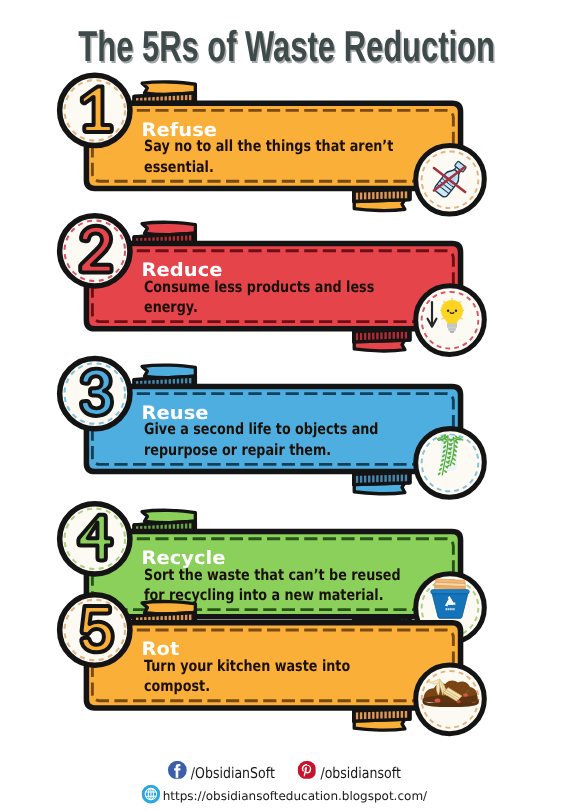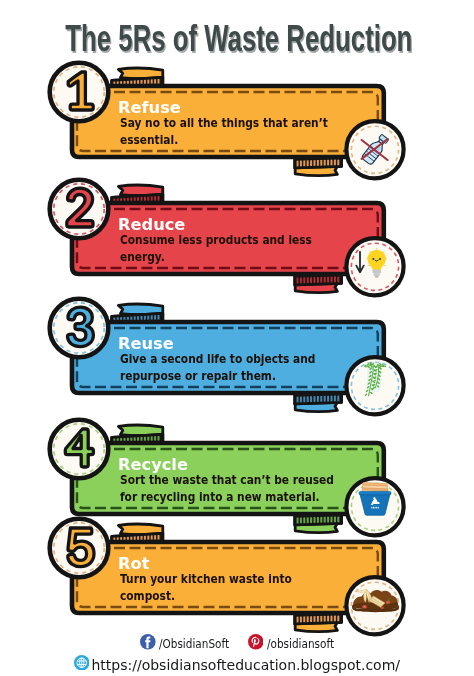--- a/index.html
+++ b/index.html
@@ -28,21 +28,21 @@
 
   
   #footer{position:absolute;left:0;top:635.5px;width:474px;}
   .f-row{display:flex;align-items:center;justify-content:center;}
   .f-row1{gap:18.3px;height:17px;}
   .f-row2{gap:2.0px;height:16px;margin-top:4.2px;}
   .f-item{display:flex;align-items:center;gap:3.8px;}
   .f-txt{font-family:"DejaVu Sans",sans-serif;font-size:12.4px;color:#17181a;font-weight:normal;
          line-height:1;white-space:nowrap;display:inline-block;
          transform:scaleX(.845);transform-origin:0 50%;}
-  .f-url{font-family:"DejaVu Sans",sans-serif;font-size:14px;color:#17181a;line-height:1;
+  .f-url{font-family:"DejaVu Sans",sans-serif;font-size:10px;color:#17181a;line-height:1;
          white-space:nowrap;display:inline-block;}
 </style>
 <style>.num-circle,.icon-circle{position:absolute;}</style></head>
 <body>
 
 <div id="stage">
   <div id="title">The 5Rs of Waste Reduction</div>
   <div id="cards">
       <div class="card" style="top: 60px; padding-left: 15px;">
   <svg width="474" height="128" viewBox="0 0 474 128">
@@ -423,21 +423,21 @@
               <rect x="18.0" y="19.8" width=".95" height="1.7"></rect>
         <rect x="19.6" y="19.8" width=".95" height="1.7"></rect>
               <rect x="21.2" y="19.8" width=".95" height="1.7"></rect>
         <rect x="22.8" y="19.8" width=".95" height="1.7"></rect>
       </g>
           </g>
   </svg>
         <div class="c-head" style="left:117.8px;top:41.0px;">Recycle</div>
      <div class="c-body" style="left:119.6px;top:54.2px;width:268px;">Sort the waste that can’t be reused for recycling into a new material.</div>
       </div>
-      <div class="card" style="top: 516px; text-decoration: underline;">
+      <div class="card" style="top: 493px; text-decoration: underline;">
   <svg width="474" height="128" viewBox="0 0 474 128">
 
     <path d="M118.4 9.4 C132 7.4, 151 8.2, 162.8 10.2 L162.8 17.6
              C149 18.8, 131 18.8, 120.4 17.6 L122.8 13.3 Z" fill="#FAAF38" stroke="#141414" stroke-width="2.8" stroke-linejoin="round"></path>
 
     <path d="M111.7 20.4 L162.8 17.4 L162.8 24.8 L111.7 26.2 Z" fill="#2A1405" stroke="#141414" stroke-width="2.8" stroke-linejoin="round"></path>
     <g>
             <rect x="113.30" y="21.06" width="2.0" height="4.45" fill="#D49A5E"></rect>
             <rect x="116.70" y="20.86" width="2.0" height="4.56" fill="#D49A5E"></rect>
             <rect x="120.10" y="20.66" width="2.0" height="4.66" fill="#D49A5E"></rect>

